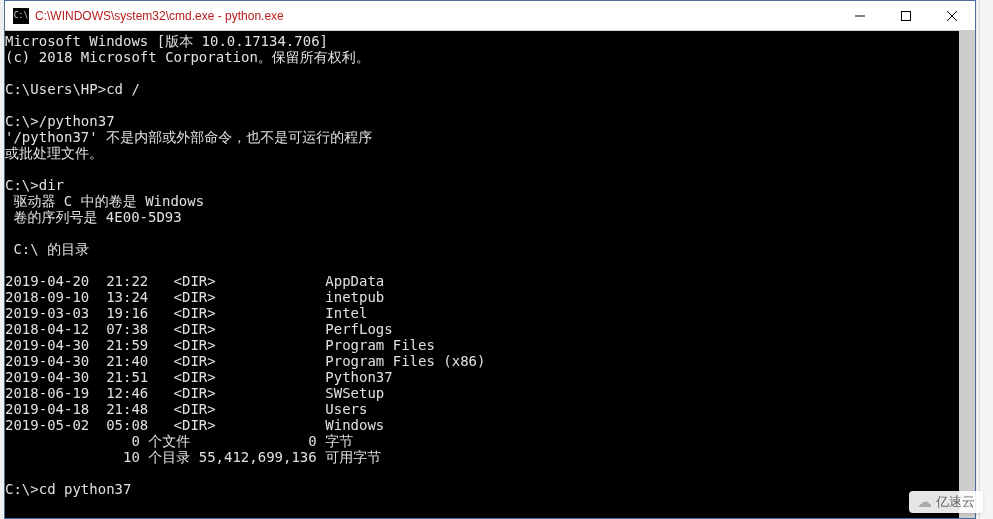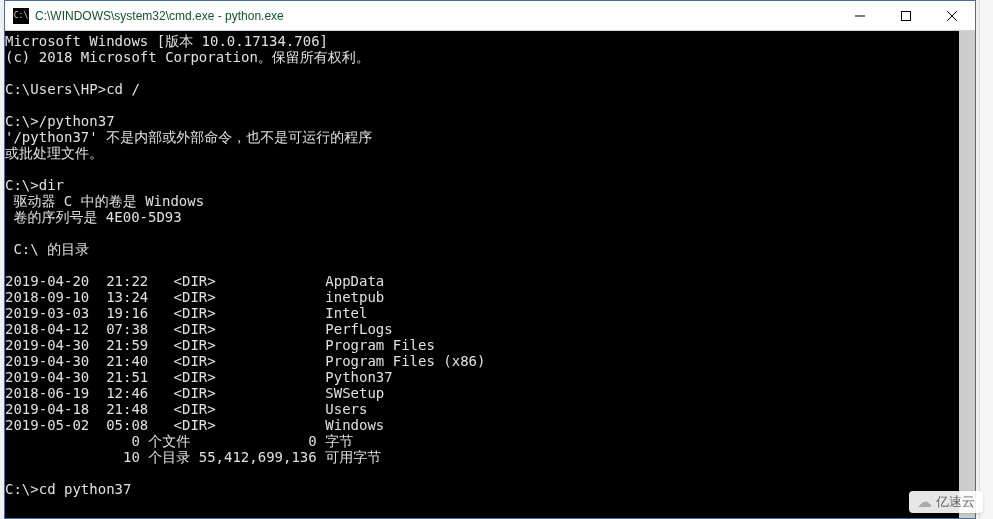--- a/index.html
+++ b/index.html
@@ -36,21 +36,21 @@
       display: flex;
       align-items: center;
       justify-content: center;
       background: #000;
       font-size: 8px;
       color: #ccc;
       font-family: monospace;
     }
     .titlebar-title {
       font-size: 12px;
-      color: #14532d;
+      color: #b91c1c;
       flex: 1;
     }
     .titlebar-buttons { display: flex; height: 100%; }
     .titlebar-btn {
       width: 46px;
       height: 100%;
       display: flex;
       align-items: center;
       justify-content: center;
       background: #fff;

